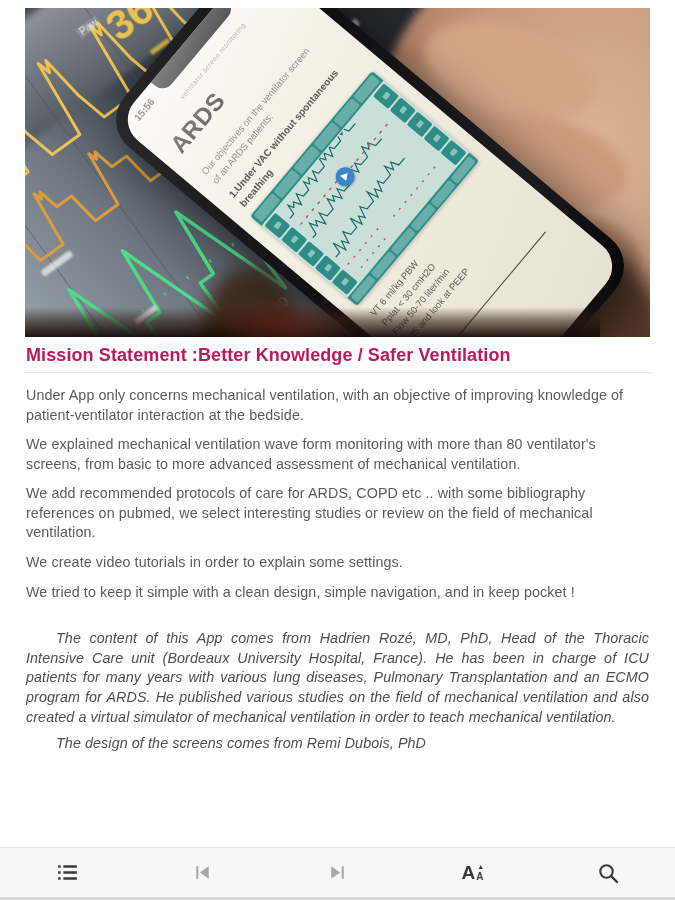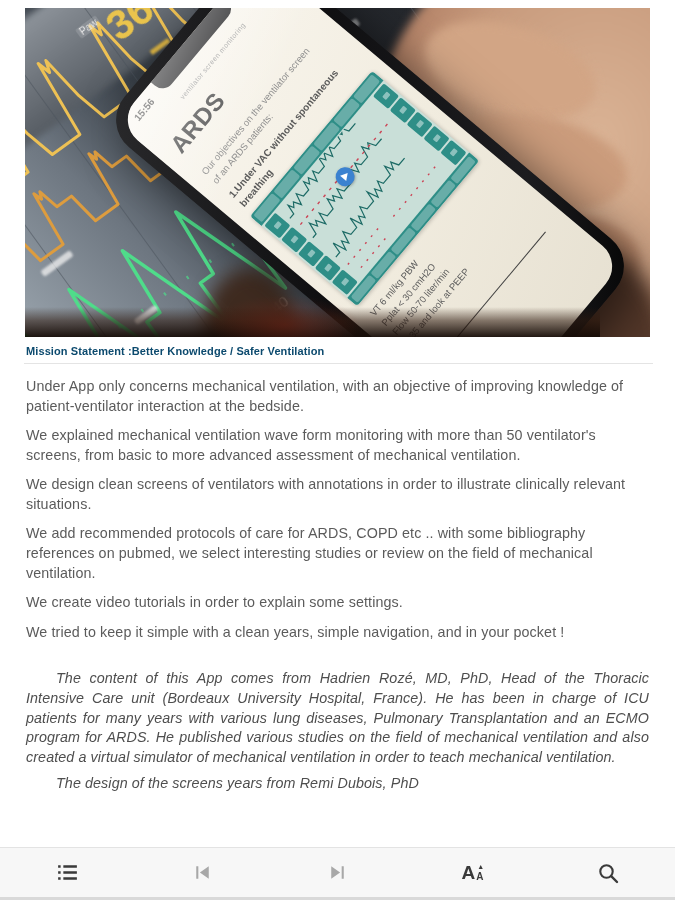--- a/index.html
+++ b/index.html
@@ -69,21 +69,21 @@
   .pdivider::before { content:""; position:absolute; left:-4px; top:-3px; width:5px; height:5px; border-radius:50%; background:#3f3f3f; }
   .pshine { position:absolute; left:0; top:0; right:0; height:130px; background:linear-gradient(165deg,rgba(255,255,255,.55),rgba(255,255,255,0) 70%); }
 
   .photo-shade { position:absolute; left:0; right:8%; bottom:0; height:30px; z-index:6;
                  background:linear-gradient(to top,rgba(22,12,7,.95) 0%,rgba(45,24,13,.55) 55%,rgba(0,0,0,0) 100%); }
   .photo-red { position:absolute; left:185px; bottom:-18px; width:150px; height:60px; z-index:6;
                background:radial-gradient(closest-side,rgba(110,35,22,.55),rgba(110,35,22,0)); }
 
   
   .article { position:absolute; left:0; top:345px; width:100%; padding:0 26px; }
-  .article h1 { font-size:11px; font-weight:bold; color:#0c4a6e; letter-spacing:.1px; }
+  .article h1 { font-size:18px; font-weight:bold; color:#be185d; letter-spacing:.1px; }
   .h-rule { border-bottom:1px solid #e4e4e4; margin:6px -4px 13px -2px; }
   .article p { font-size:14.3px; line-height:1.37; color:#5b5b5b; margin-bottom:10px; letter-spacing:.1px; }
   .credits { margin-top:27px; }
   .credits p { font-style:italic; color:#4e4e4e; text-indent:30px; margin-bottom:7px; }
   .credit-main { text-align:justify; }
 
   
   .toolbar { position:absolute; left:0; right:0; bottom:0; height:53px; background:#f7f7f7;
              border-top:1px solid #e3e3e3; border-bottom:3px solid #d9d9d9;
              display:flex; align-items:center; justify-content:space-around; }
@@ -205,28 +205,27 @@
     </div>
 
     <div class="photo-shade"></div>
     <div class="photo-red"></div>
   </div>
 
   <div class="article">
     <h1>Mission Statement :Better Knowledge / Safer Ventilation</h1>
     <div class="h-rule"></div>
     <p>Under App only concerns  mechanical ventilation, with an objective of improving knowledge of patient-ventilator interaction at the bedside.</p>
-    <p>We explained mechanical ventilation wave form monitoring with more than 50 ventilator's screens, from basic to more advanced assessment of mechanical ventilation.</p>
-    <p>We design clean screens of ventilators with annotations in order to illustrate clinically relevant situations.</p>
+    <p>We explained mechanical ventilation wave form monitoring with more than 80 ventilator's screens, from basic to more advanced assessment of mechanical ventilation.</p>
     <p>We add  recommended protocols of care for ARDS, COPD etc .. with some bibliography references on pubmed, we select interesting studies or review on the field of mechanical ventilation.</p>
     <p>We create video tutorials in order to explain some settings.</p>
-    <p>We tried to keep it simple with a clean years, simple navigation, and in your pocket !</p>
+    <p>We tried to keep it simple with a clean design, simple navigation, and in keep pocket !</p>
     <div class="credits">
       <p class="credit-main">The content of this App comes from Hadrien Rozé, MD, PhD, Head of the Thoracic Intensive Care unit (Bordeaux University Hospital, France). He has been in charge  of ICU patients for many years with various lung diseases, Pulmonary Transplantation and an ECMO program for ARDS. He published various studies on the field of mechanical ventilation and also created a virtual simulator of mechanical ventilation in order to teach mechanical ventilation.</p>
-      <p>The design of the screens years from Remi Dubois, PhD</p>
+      <p>The design of the screens comes from Remi Dubois, PhD</p>
     </div>
   </div>
 
   <div class="toolbar">
     <div class="tb-btn">
       <svg width="25" height="25" viewBox="0 0 24 24">
         <path d="M3 5h2.4v2.4H3zM3 10.8h2.4v2.4H3zM3 16.6h2.4V19H3zM8 5h13v2.4H8zM8 10.8h13v2.4H8zM8 16.6h13V19H8z" fill="#3a3a3a"></path>
       </svg>
     </div>
     <div class="tb-btn">

